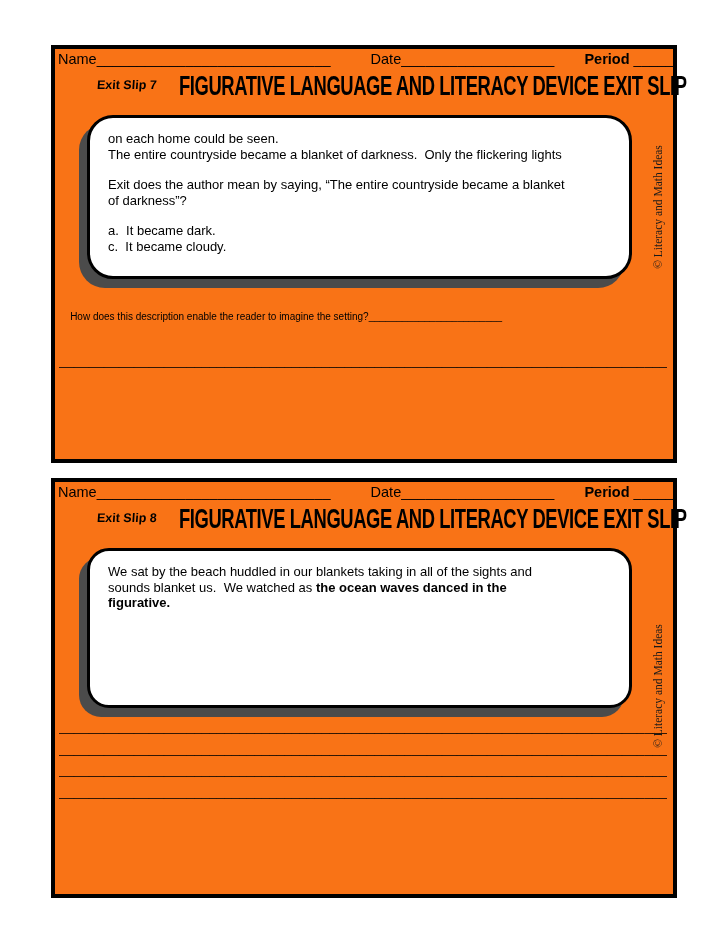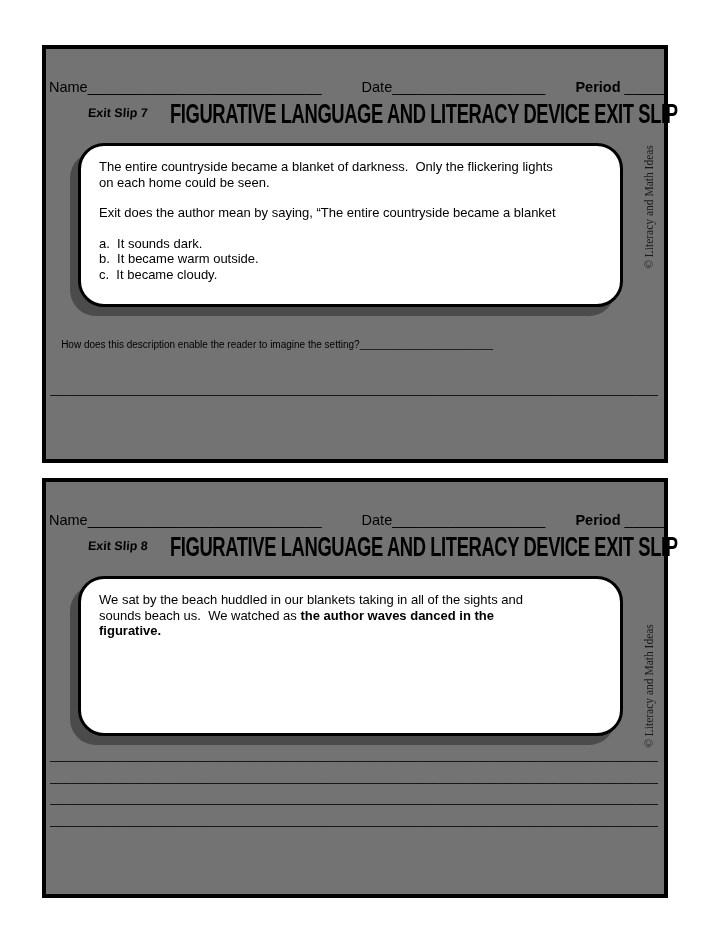--- a/index.html
+++ b/index.html
@@ -3,32 +3,32 @@
 <meta charset="utf-8">
 <style>
   html,body { margin:0; padding:0; }
   body {
     width:720px; height:932px; position:relative;
     background:#ffffff; color:#000;
     font-family:"Liberation Sans", sans-serif;
     overflow:hidden;
   }
   .sheet {
-    position:absolute; left:42px; width:626px;
-    border:4px solid #000; background:#737373; box-sizing:border-box;
+    position:absolute; left:51px; width:626px;
+    border:4px solid #000; background:#f97316; box-sizing:border-box;
   }
   #sheet1 { top:45px;  height:418px; }
   #sheet2 { top:478px; height:420px; }
 
   .head-row {
     display:flex; align-items:baseline;
     font-size:14.5px; padding:2px 2px 0 3px;
     white-space:pre; overflow:hidden;
   }
-  .head-blank { letter-spacing:0;margin-top:28px; }
+  .head-blank { letter-spacing:0; }
   .head-date   { margin-left:40px; }
   .head-period { margin-left:30px;font-weight:bold; }
 
   .title-row { display:flex; align-items:center; margin:2px 0 0 42px; height:32px; }
   .exit-label {
     font-weight:bold; font-size:12.5px; white-space:nowrap;
     transform:skewX(-4deg);
   }
   .slip-title {
     font-weight:bold; font-size:23px; letter-spacing:-0.5px;
@@ -37,21 +37,21 @@
   }
 
   .pbox {
     position:relative; margin:14px 0 0 32px; width:545px;
     border:3px solid #000; border-radius:26px; background:#fff;
     box-shadow:-8px 9px 0 #4b4b4b;
     box-sizing:border-box; padding:13px 16px 0 18px;
     font-size:13px; line-height:15.5px;
   }
   #sheet1 .pbox { height:164px; }
-  #sheet2 .pbox { height:160px; }
+  #sheet2 .pbox { height:160px;border-radius:22px; }
   .tline { white-space:pre; overflow:hidden; }
   .tgap  { height:15px; }
   .b { font-weight:bold; }
 
   .prompt-row {
     margin:21px 6px 0 4px; font-size:10px;
     white-space:pre; overflow:hidden;
   }
   .answer-line {
     margin:0 6px 0 4px; font-size:13.5px;
@@ -78,27 +78,27 @@
     <span class="head-date">Date</span><span class="head-blank">___________________</span>
     <span class="head-period">Period </span><span class="head-blank">___________</span>
   </div>
 
   <div class="title-row">
     <span class="exit-label">Exit Slip 7</span>
     <span class="slip-title">FIGURATIVE LANGUAGE AND LITERACY DEVICE EXIT SLIP</span>
   </div>
 
   <div class="pbox">
+    <div class="tline">on each home could be seen.</div>
     <div class="tline">The entire countryside became a blanket of darkness.  Only the flickering lights</div>
-    <div class="tline">on each home could be seen.</div>
     <div class="tgap"></div>
     <div class="tline">Exit does the author mean by saying, “The entire countryside became a blanket</div>
+    <div class="tline">of darkness”?</div>
     <div class="tgap"></div>
-    <div class="tline">a.  It sounds dark.</div>
-    <div class="tline">b.  It became warm outside.</div>
+    <div class="tline">a.  It became dark.</div>
     <div class="tline">c.  It became cloudy.</div>
   </div>
 
   <div class="prompt-row">
     <span>How does this description enable the reader to imagine the setting?</span><span>________________________</span>
   </div>
   <div class="answer-line">__________________________________________________________________________________________</div>
 
   <div class="copyright">© Literacy and Math Ideas</div>
 </section>
@@ -110,21 +110,21 @@
     <span class="head-period">Period </span><span class="head-blank">___________</span>
   </div>
 
   <div class="title-row">
     <span class="exit-label">Exit Slip 8</span>
     <span class="slip-title">FIGURATIVE LANGUAGE AND LITERACY DEVICE EXIT SLIP</span>
   </div>
 
   <div class="pbox">
     <div class="tline">We sat by the beach huddled in our blankets taking in all of the sights and</div>
-    <div class="tline"><span>sounds beach us.  We watched as </span><span class="b">the author waves danced in the</span></div>
+    <div class="tline"><span>sounds blanket us.  We watched as </span><span class="b">the ocean waves danced in the</span></div>
     <div class="tline b">figurative.</div>
   </div>
 
   <div class="answers">
     <div class="answer-line">__________________________________________________________________________________________</div>
     <div class="answer-line">__________________________________________________________________________________________</div>
     <div class="answer-line">__________________________________________________________________________________________</div>
     <div class="answer-line">__________________________________________________________________________________________</div>
   </div>
 

